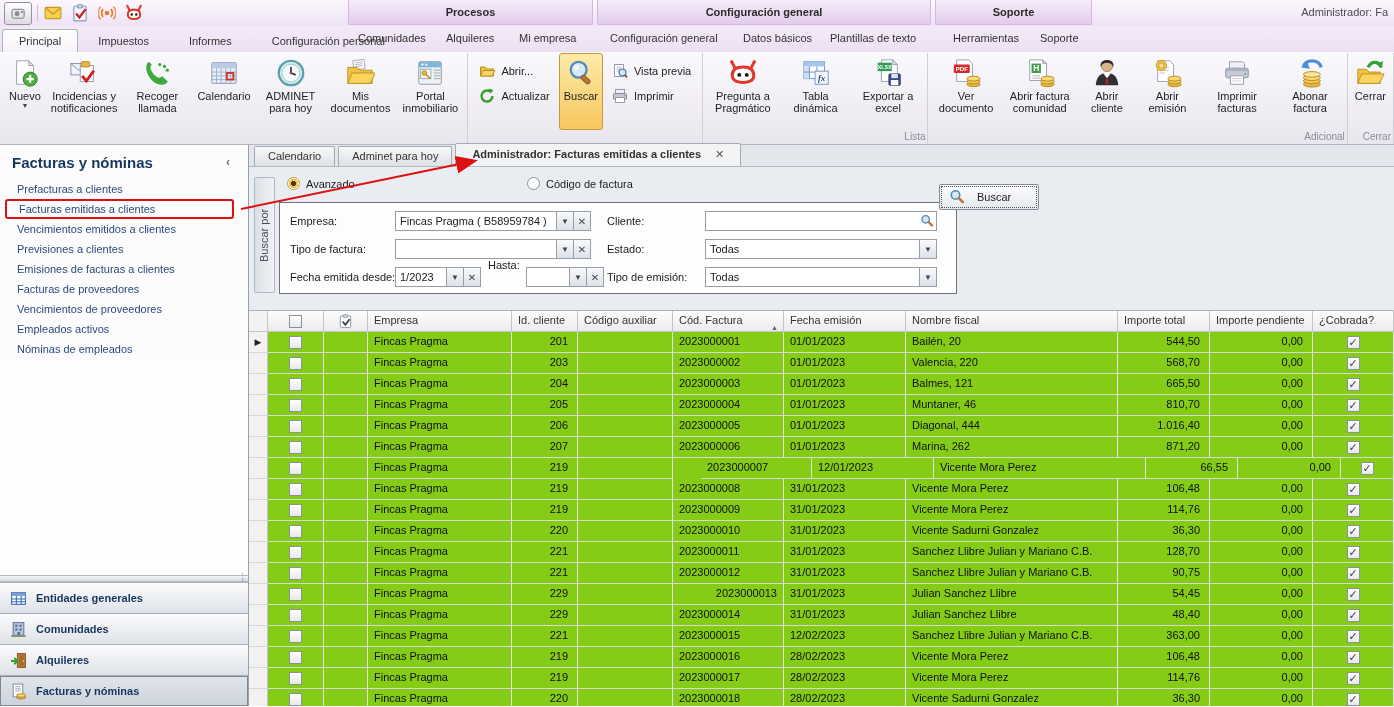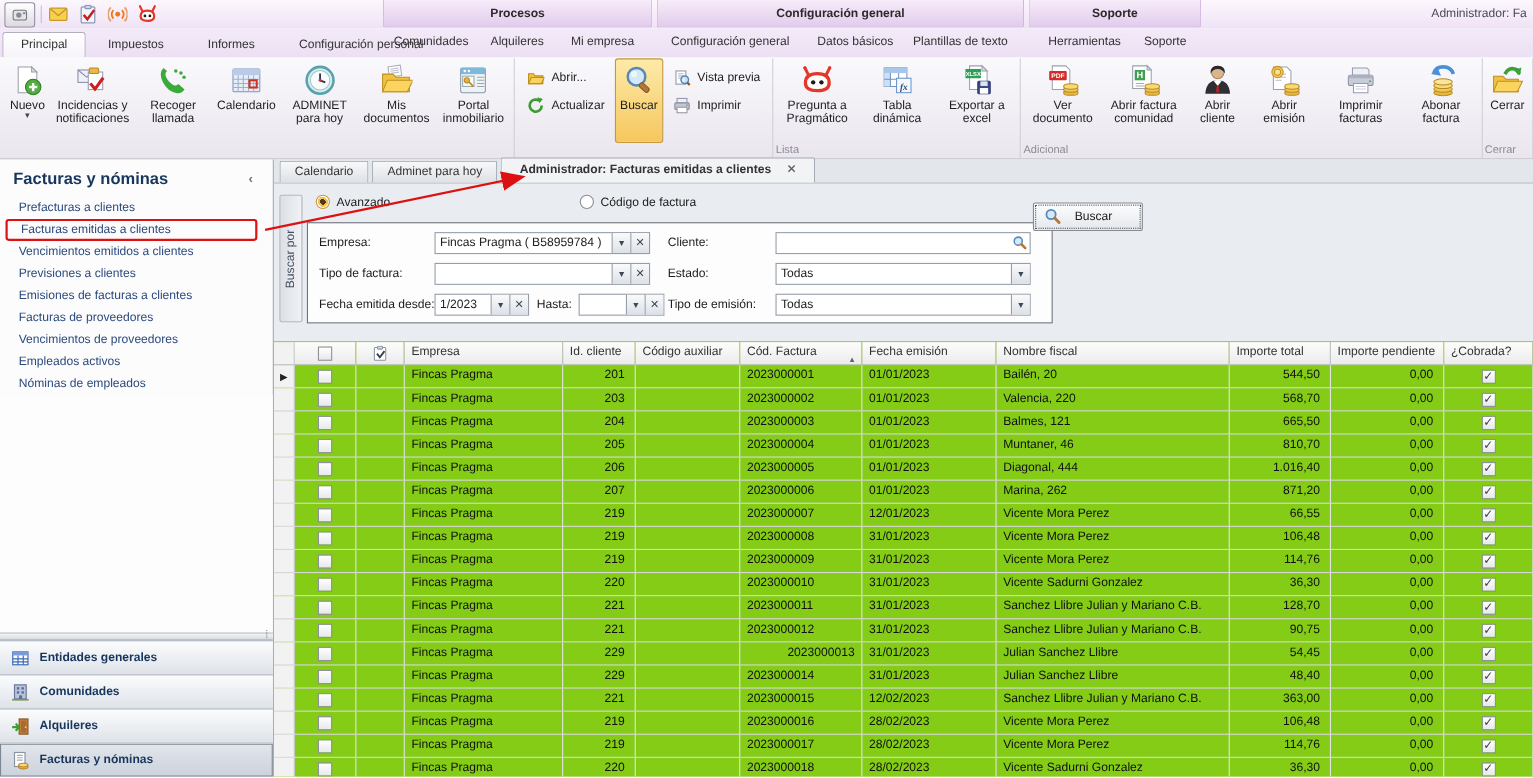--- a/index.html
+++ b/index.html
@@ -28,21 +28,21 @@
   .rtab{padding:5px 20px;color:#333;white-space:nowrap}
   .rtab.active{background:linear-gradient(#ffffff,#f6f3f9);border:1px solid #b5aec0;border-bottom:none;
     border-radius:3px 3px 0 0;padding:5px 16px}
   .ctx-tab{position:absolute;top:6px;color:#333;white-space:nowrap}
 
   
   .ribbon-body{height:93px;border-bottom:1px solid #b7b3bf;box-sizing:border-box;
     background:linear-gradient(#faf9fc,#e9e6ee);display:flex;align-items:stretch;padding:1px 0 0 2px}
   .rgroup{display:flex;flex-direction:column;border-right:1px solid #d3ced9;padding:0 2px}
   .rg-buttons{flex:1;display:flex;align-items:stretch}
-  .rg-label{height:14px;line-height:13px;text-align:left;color:#8d8a96;font-size:10px}
+  .rg-label{height:14px;line-height:13px;text-align:right;color:#8d8a96;font-size:10px}
   .rbtn{display:flex;flex-direction:column;align-items:center;padding:4px 4px 0;border:1px solid transparent;
     border-radius:3px;max-width:86px;box-sizing:border-box}
   .rbtn .icon{width:30px;height:30px;margin-bottom:2px;flex:none}
   .rbtn .lbl{text-align:center;line-height:12px;color:#1e1e1e;max-width:80px}
   .rbtn.hl{background:linear-gradient(#fdeaa9,#f6c75d);border-color:#c8963b}
   .dd-caret{font-size:7px;color:#444;line-height:8px}
   .rstack{display:flex;flex-direction:column;justify-content:flex-start;padding:5px 2px}
   .sbtn{display:flex;align-items:center;gap:6px;height:25px;padding:0 7px;border-radius:2px;white-space:nowrap}
   .sbtn .icon{width:16px;height:16px;flex:none}
 
@@ -618,21 +618,21 @@
             <span class="val">Todas</span>
             <span class="cbtn">▼</span>
           </div>
 
           <span class="f-label" style="left:10px;top:64px">Fecha emitida desde:</span>
           <div class="combo" style="left:115px;top:64px;width:86px">
             <span class="val">1/2023</span>
             <span class="cbtn">▼</span>
             <span class="cbtn x">✕</span>
           </div>
-          <span class="f-label" style="left:208px;top:64px">Hasta:</span>
+          <span class="f-label" style="left:208px;top:52px">Hasta:</span>
           <div class="combo" style="left:246px;top:64px;width:78px">
             <span class="val"></span>
             <span class="cbtn">▼</span>
             <span class="cbtn x">✕</span>
           </div>
           <span class="f-label" style="left:327px;top:64px">Tipo de emisión:</span>
           <div class="combo" style="left:425px;top:64px;width:232px">
             <span class="val">Todas</span>
             <span class="cbtn">▼</span>
           </div>
@@ -785,21 +785,21 @@
             </div>
             <div class="g-row">
               <div class="g-cell ind" style="width:19px"></div>
               <div class="g-cell ctr" style="width:56px">
                 <span class="cbx"></span>
               </div>
               <div class="g-cell" style="width:44px"></div>
               <div class="g-cell " style="width:144px;">Fincas Pragma</div>
               <div class="g-cell num" style="width:66px;">219</div>
               <div class="g-cell " style="width:95px;"></div>
-              <div class="g-cell " style="width:111px;">2023000007</div>
+              <div class="g-cell " style="width:111px;margin-left:28px;">2023000007</div>
               <div class="g-cell " style="width:122px;">12/01/2023</div>
               <div class="g-cell " style="width:212px;">Vicente Mora Perez</div>
               <div class="g-cell num" style="width:92px;">66,55</div>
               <div class="g-cell num" style="width:103px;">0,00</div>
               <div class="g-cell ctr" style="width:75px;flex:1">
                 <span class="cbx">✓</span>
               </div>
             </div>
             <div class="g-row">
               <div class="g-cell ind" style="width:19px"></div>

